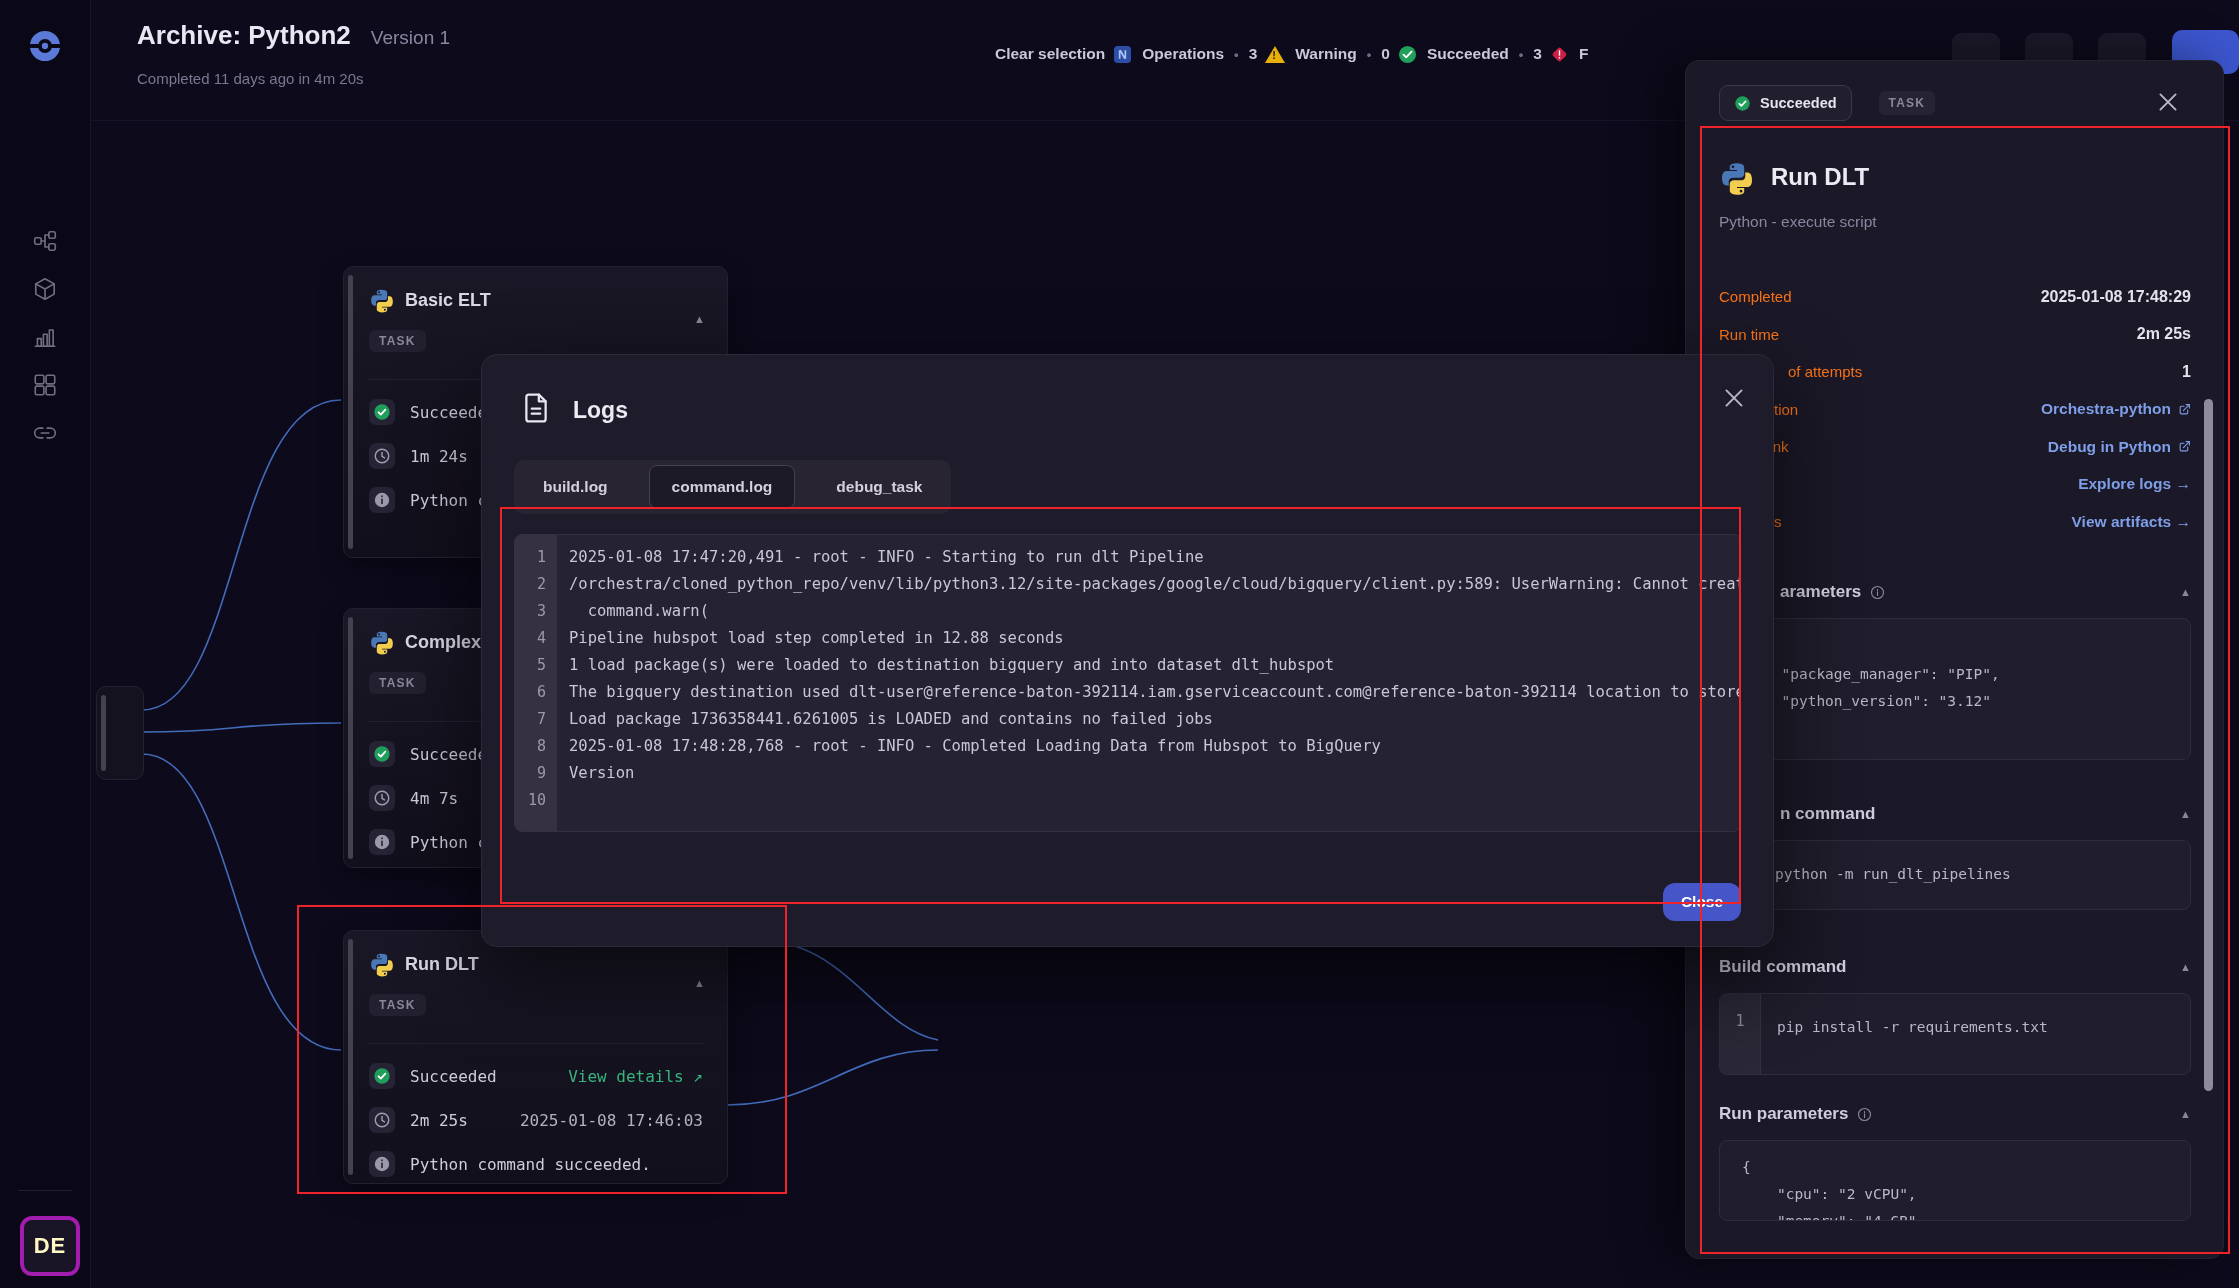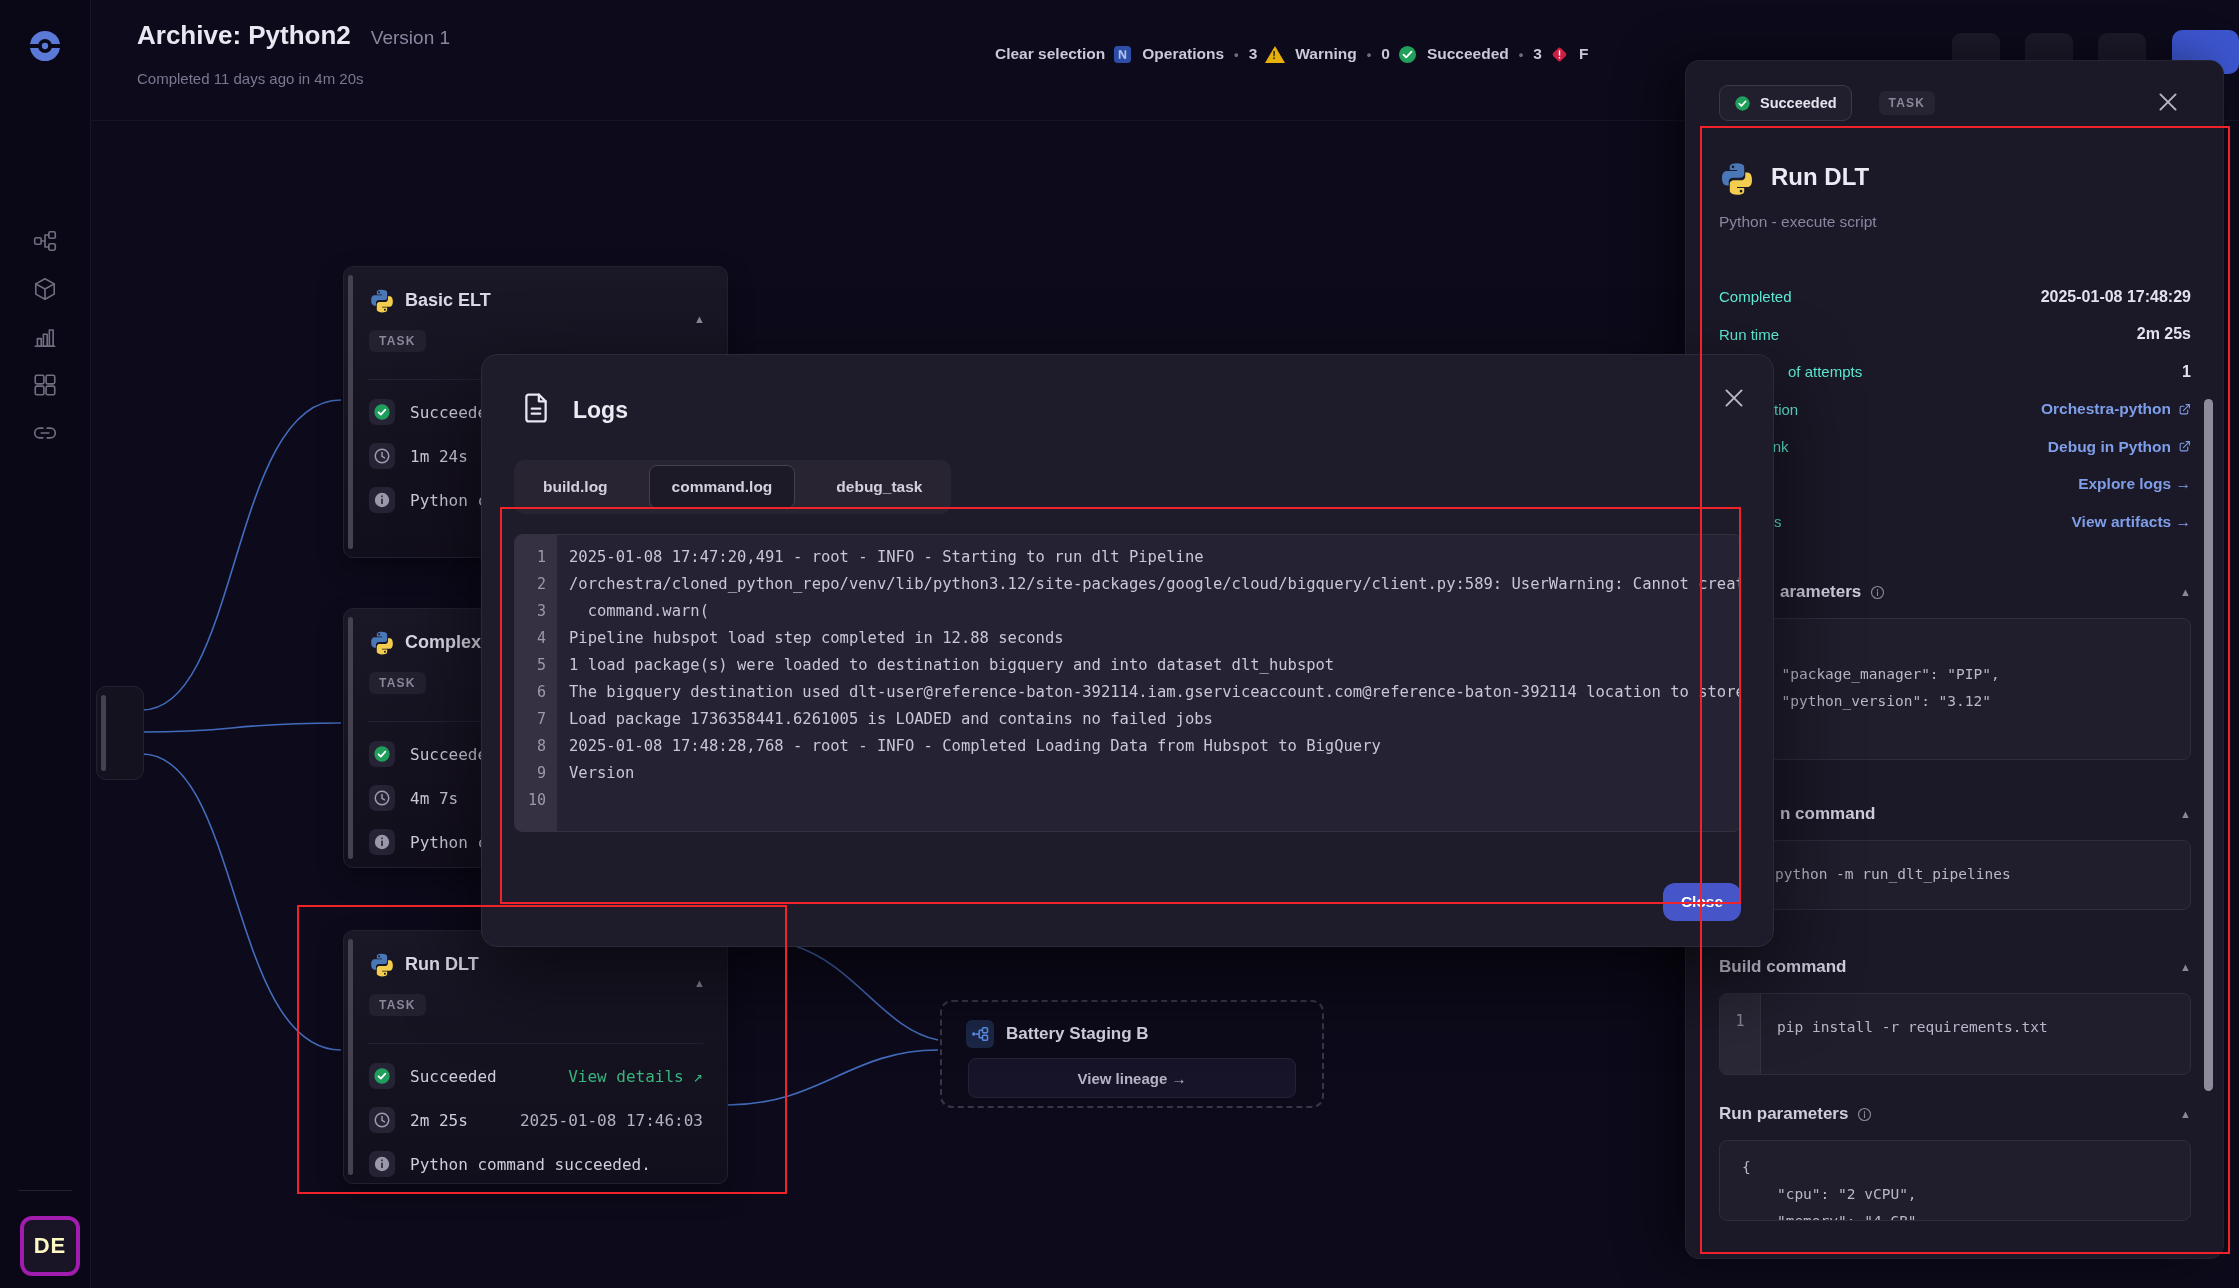--- a/index.html
+++ b/index.html
@@ -71,21 +71,21 @@
   .p-head{position:absolute;left:33px;top:24px;display:flex;align-items:center;gap:27px}
   .p-status{display:flex;align-items:center;gap:9px;height:34px;padding:0 14px;border-radius:9px;background:#211e2d;
             border:1px solid #3b384a;font-size:14.5px;font-weight:600;color:#e6e3ee}
   .p-task{padding:5px 10px;border-radius:6px;background:#262333;color:#8a8798;font-size:12px;font-weight:600;letter-spacing:1.2px}
   .p-x{position:absolute;right:42px;top:28px;width:26px;height:26px;cursor:pointer}
   .p-pyicon{position:absolute;left:33px;top:100px;width:36px;height:36px}
   .p-title{position:absolute;left:85px;top:102px;font-size:24px;font-weight:700;color:#eceaf2}
   .p-sub{position:absolute;left:33px;top:152px;font-size:15.5px;color:#8a86a0}
   #fields{position:absolute;left:33px;right:32px;top:217px}
   .frow{height:37.5px;display:flex;align-items:center}
-  .flab{font-size:15px;color:#5eead4}
+  .flab{font-size:15px;color:#f97316}
   .fval{margin-left:auto;font-weight:700;font-size:16px;color:#e4e1ed}
   .flink{margin-left:auto;font-weight:600;font-size:15.5px;color:#7e9ee8;display:flex;align-items:center;gap:7px;cursor:pointer}
   .flink svg{width:13px;height:13px;stroke:#7e9ee8;fill:none;stroke-width:2;stroke-linecap:round;stroke-linejoin:round}
   .fld-2 .flab{padding-left:69px}
   .fld-3 .flab{padding-left:55px}
   .fld-4 .flab{padding-left:47px}
   .fld-6 .flab{padding-left:55px}
   .p-scroll{position:absolute;right:10px;top:338px;width:9px;height:692px;border-radius:5px;background:#8e8b9d}
   .sec{position:absolute;left:33px;right:32px}
   .sec-0{top:520px}.sec-1{top:742px}.sec-2{top:895px}.sec-3{top:1042px}
@@ -377,32 +377,20 @@
               <circle cx="10" cy="10" r="8" fill="#9b98aa"></circle>
               <rect x="9.2" y="8.5" width="1.6" height="6" fill="#1a1726"></rect>
               <rect x="9.2" y="5" width="1.6" height="1.8" fill="#1a1726"></rect>
             </svg>
           </span>
         <span>Python command succeeded.</span>
       </div>
     </div>
   </div>
 
-  <div class="bcard">
-    <span class="b-icon">
-      <svg width="20" height="20" viewBox="0 0 24 24" stroke="#5c8fe8" fill="none" stroke-width="1.8">
-          <circle cx="4.5" cy="12" r="2" fill="#5c8fe8" stroke="none"></circle>
-          <path d="M6.5 12h4.5M11 7.5h3.5M11 16.5h3.5M11 7.5v9"></path>
-          <rect x="15" y="4.5" width="6" height="6" rx="1.2"></rect>
-          <rect x="15" y="13.5" width="6" height="6" rx="1.2"></rect>
-        </svg>
-    </span>
-    <span class="b-title">Battery Staging B</span>
-    <div class="b-btn">View lineage →</div>
-  </div>
 
   <section class="panel">
     <div class="p-head">
       <span class="p-status">
         <svg width="17" height="17" viewBox="0 0 20 20">
             <circle cx="10" cy="10" r="8.5" fill="#1f9e5c"></circle>
             <path d="M6.2 10.3l2.5 2.5 5-5.4" stroke="#fff" stroke-width="2" fill="none" stroke-linecap="round" stroke-linejoin="round"></path>
           </svg>
         <span>Succeeded</span>
       </span>

